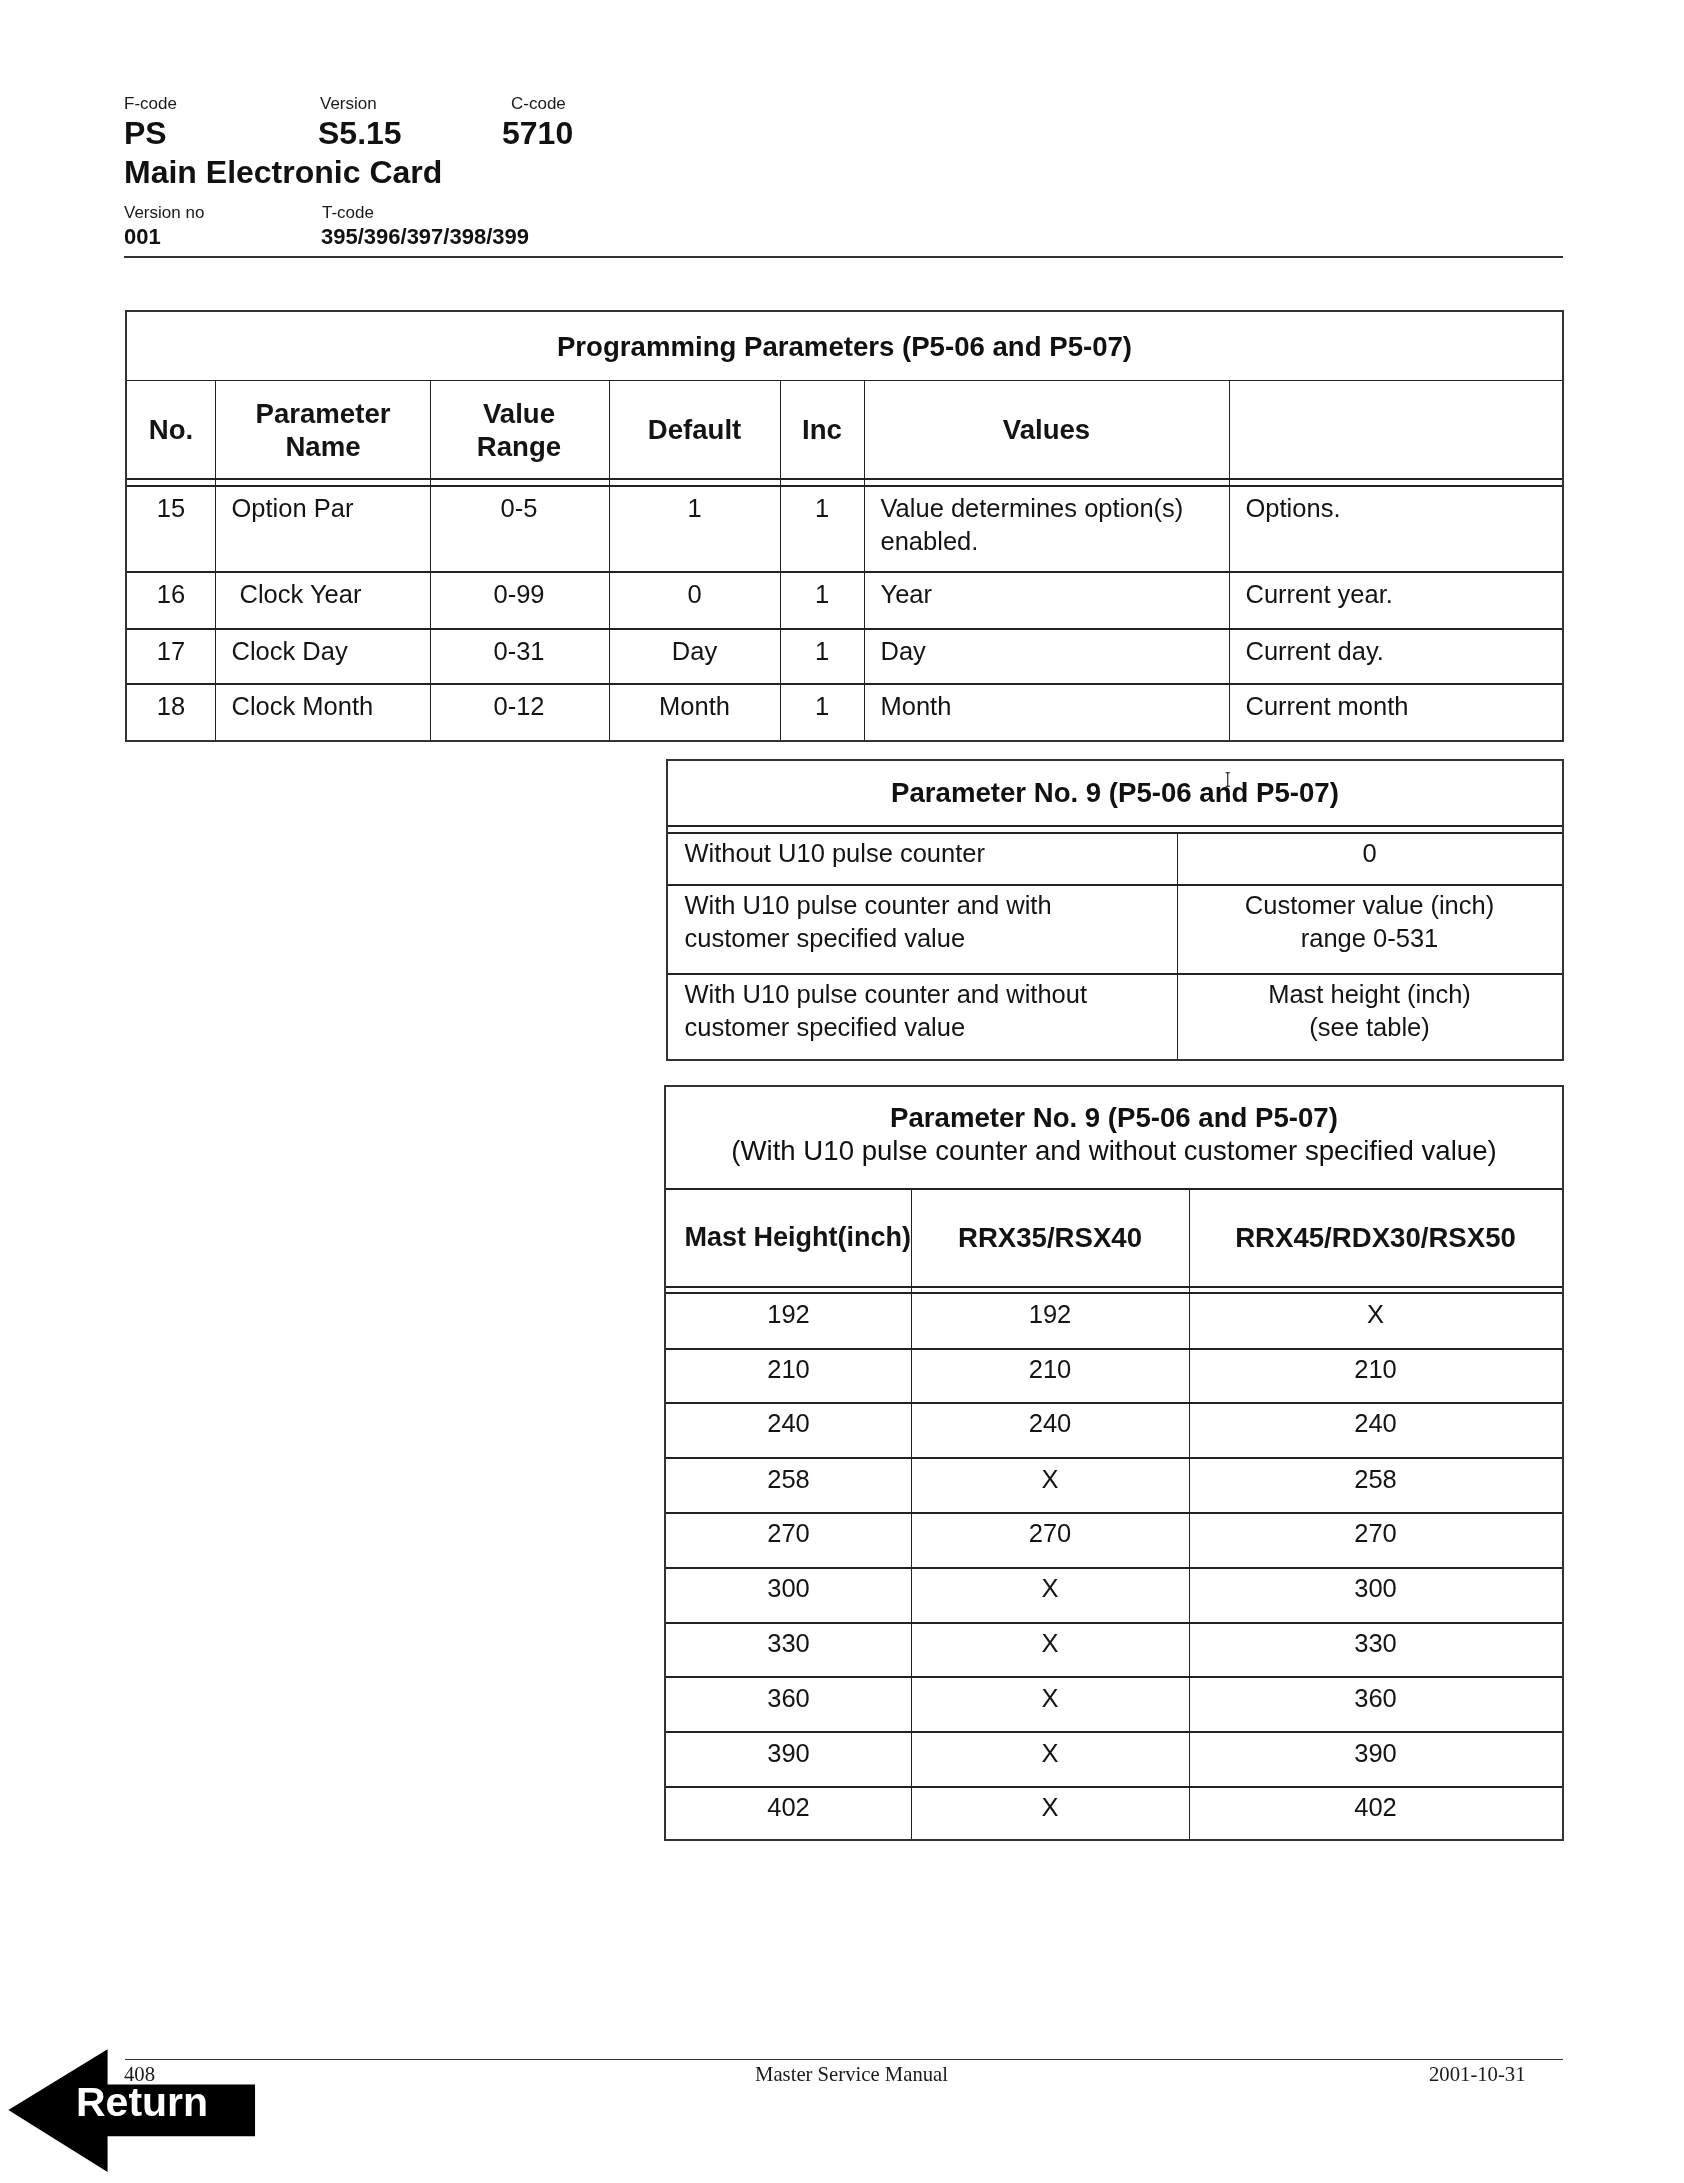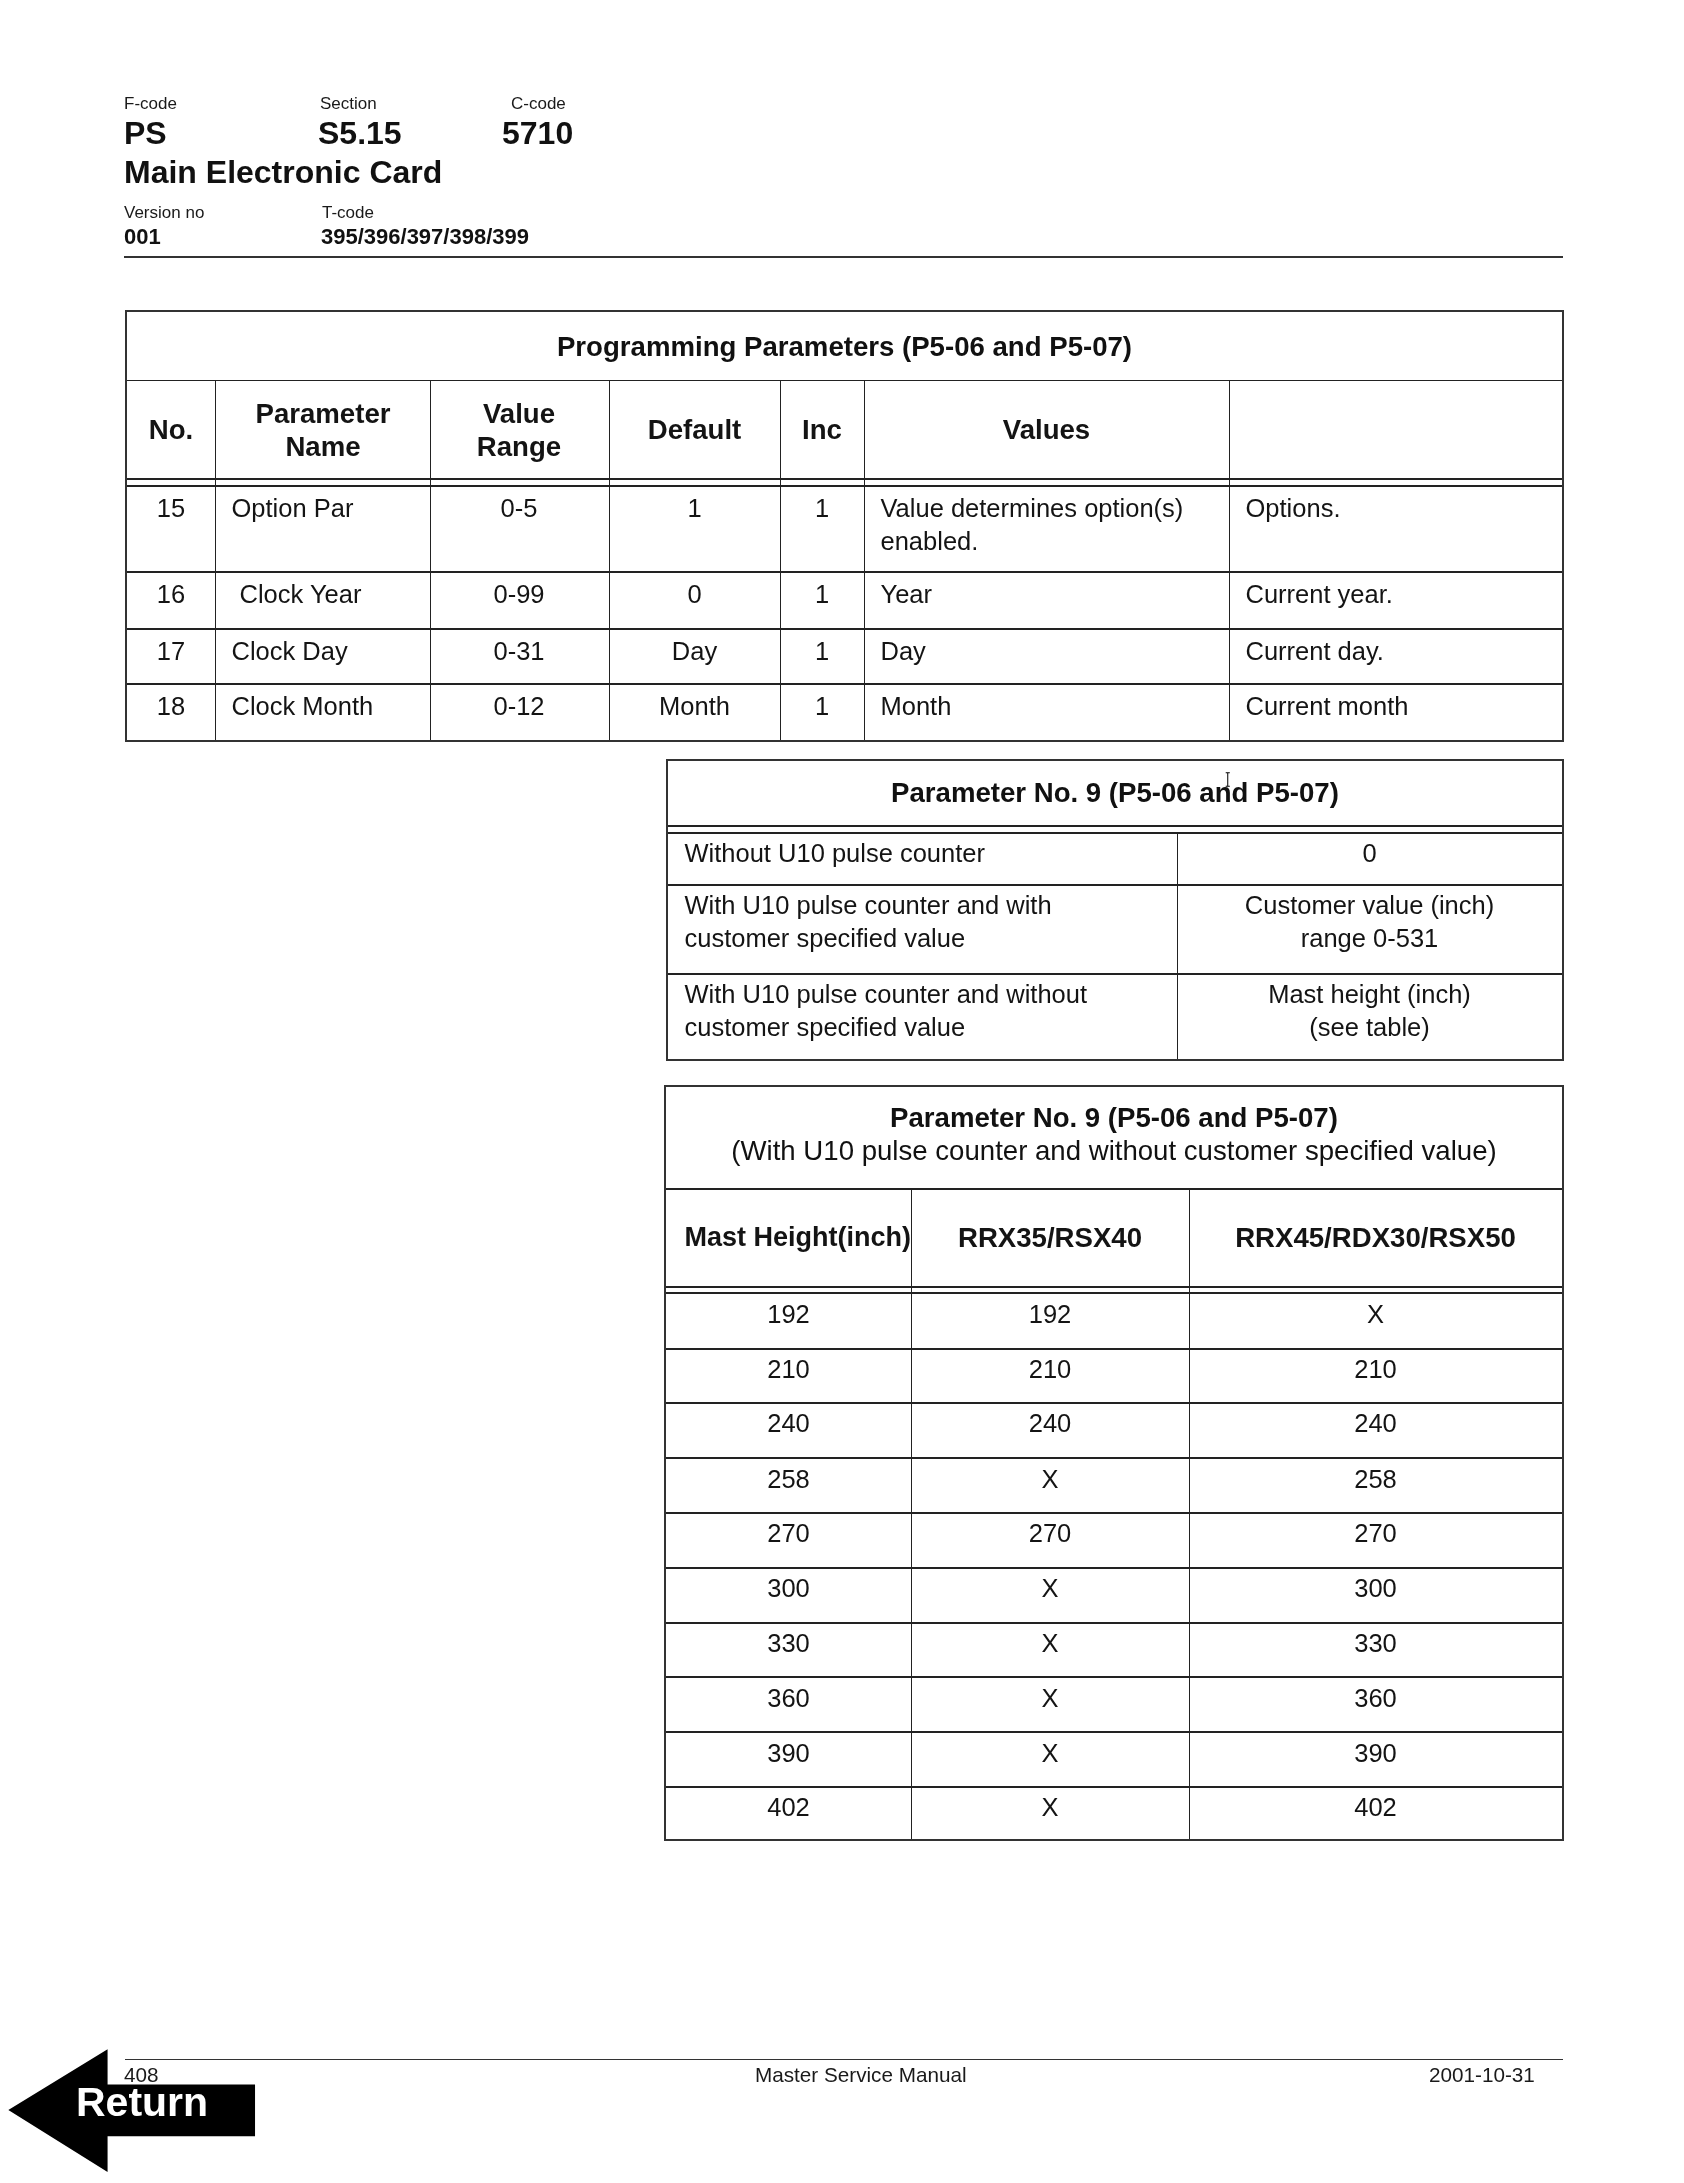--- a/index.html
+++ b/index.html
@@ -18,35 +18,35 @@
   .hline { position: absolute; left: 0; right: 0; height: 1.4px; background: #222; }
   .vline { position: absolute; width: 1.4px; background: #222; }
   .cell { position: absolute; box-sizing: border-box; font-size: 25.5px; line-height: 33px; color: #141414; }
   .c { text-align: center; }
   .b { font-weight: bold; }
   .title { position: absolute; left: 0; right: 0; text-align: center; font-weight: bold; font-size: 27.6px; line-height: 33px; }
   .sub { position: absolute; left: 0; right: 0; text-align: center; font-size: 27.6px; line-height: 33px; }
   .vc { display: flex; align-items: center; justify-content: center; text-align: center; }
 
   
-  .foot { font-size: 20.7px; color: #1a1a1a; }
+  .foot { font-size: 20.7px; color: #1a1a1a; font-family: Liberation Serif, serif; }
 
   
   .ret-wrap { position: absolute; left: 0; top: 2019px; width: 262px; height: 164px; cursor: pointer; }
   .ret-label { position: absolute; left: 76px; top: 2079px; font-size: 41px; font-weight: bold; color: #fff; letter-spacing: 0px; }
 
   .ibeam { position: absolute; left: 1225px; top: 772px; width: 5.5px; height: 15px; }
 </style>
 </head>
 <body>
 
 <div>
   <div class="abs lbl" style="left:124px; top:94px;">F-code</div>
   <div class="abs big" style="left:124px; top:115px;">PS</div>
-  <div class="abs lbl" style="left:320px; top:94px;">Section</div>
+  <div class="abs lbl" style="left:320px; top:94px;">Version</div>
   <div class="abs big" style="left:318px; top:115px;">S5.15</div>
   <div class="abs lbl" style="left:511px; top:94px;">C-code</div>
   <div class="abs big" style="left:502px; top:115px;">5710</div>
   <div class="abs big" style="left:124px; top:154px;">Main Electronic Card</div>
   <div class="abs lbl" style="left:124px; top:203px;">Version no</div>
   <div class="abs mid" style="left:124px; top:224px;">001</div>
   <div class="abs lbl" style="left:322px; top:203px;">T-code</div>
   <div class="abs mid" style="left:321px; top:224px;">395/396/397/398/399</div>
   <div class="rule" style="left:124px; top:256px; width:1439px;"></div>
 </div>

